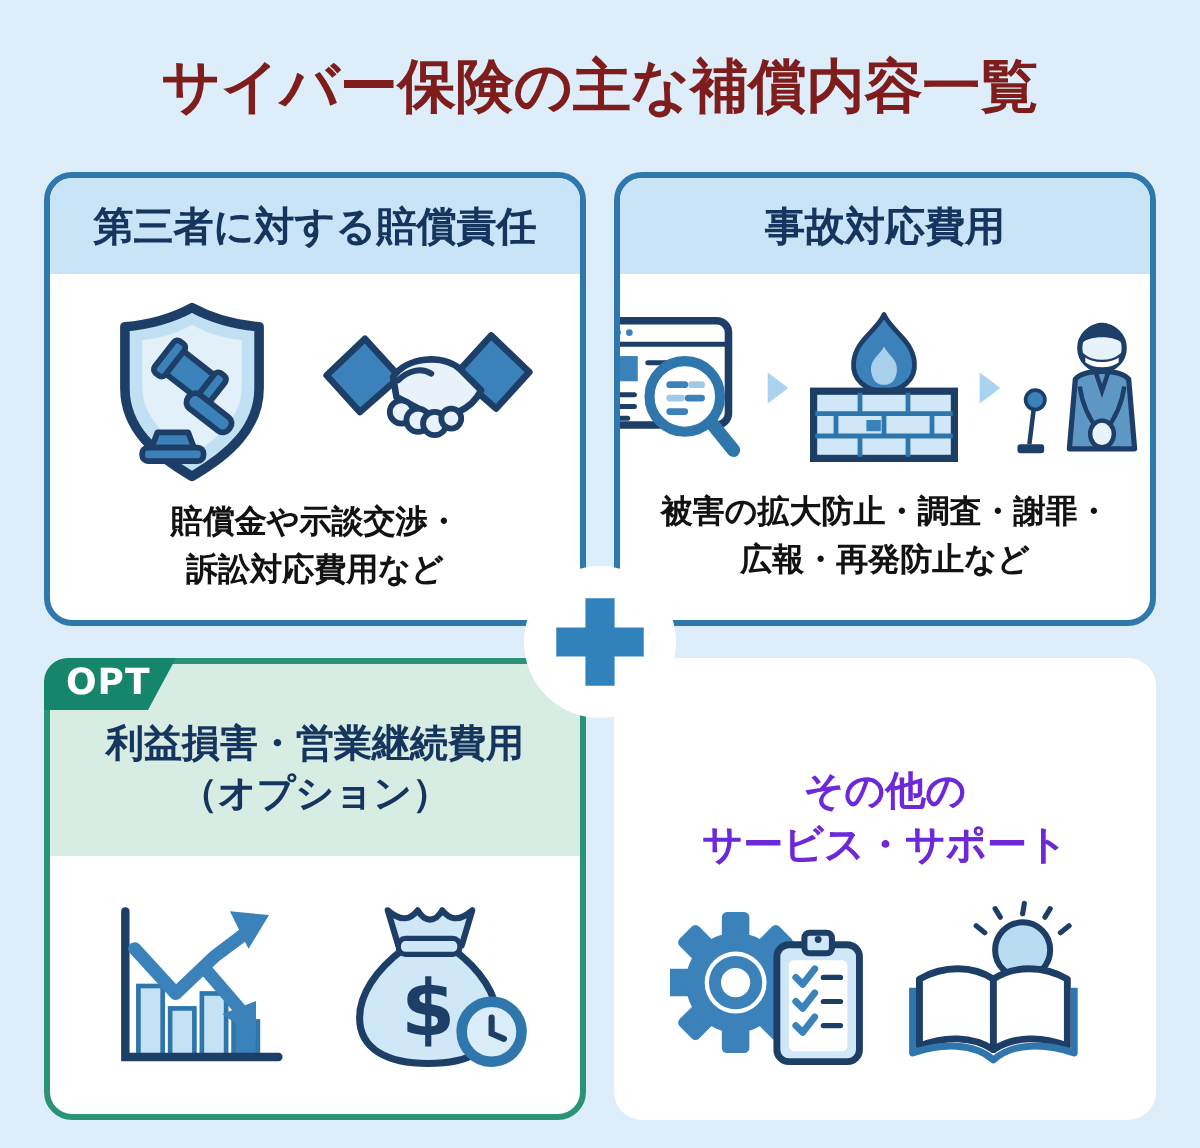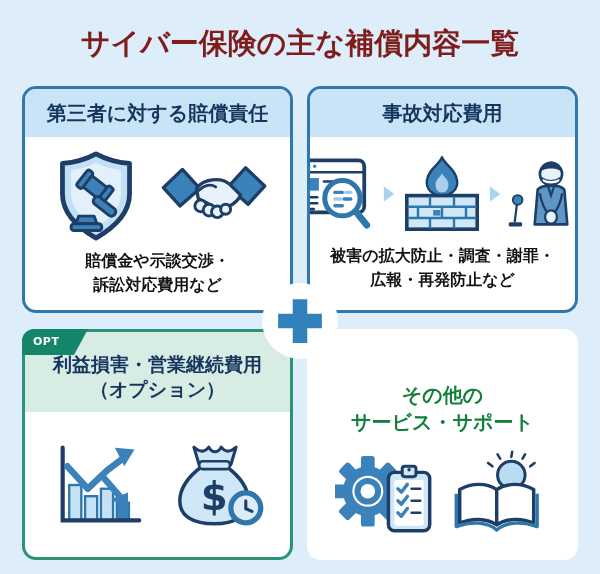--- a/index.html
+++ b/index.html
@@ -21,40 +21,40 @@
   .card-tl { left:22px; top:86px;  width:271px; height:227px; border:3px solid #2e78ad; }
   .card-tr { left:307px; top:86px; width:271px; height:227px; border:3px solid #2e78ad; }
   .card-bl { left:22px; top:329px; width:271px; height:231px; border:3px solid #2b9478; }
   .card-br { left:307px; top:329px; width:271px; height:231px; }
   .card-header {
     flex:0 0 auto; display:flex; align-items:center; justify-content:center;
     text-align:center; font-weight:800; color:#16355e; font-size:20px; line-height:1.3;
     white-space:pre-line;
   }
   .header-blue  { background:#c9e4f6; height:48px; }
-  .header-green { background:#d7ece3; height:80px; padding-top:10px; font-size:19px; }
+  .header-green { background:#d7ece3; height:96px; padding-top:10px; font-size:19px; }
   .card-body {
     flex:1; display:flex; flex-direction:column;
     align-items:center; justify-content:space-evenly; padding:6px 4px;
   }
   .card-br .card-body { padding:10px 4px; }
   .br-title {
-    text-align:center; font-weight:800; color:#15803d; font-size:20px;
+    text-align:center; font-weight:800; color:#6d28d9; font-size:20px;
     line-height:1.35; white-space:pre-line;margin-top:29px;
   }
   .icon-row { display:flex; align-items:center; justify-content:center; gap:16px; }
   .icon-row-tight { gap:7px; }
   .caption {
     text-align:center; font-weight:bold; color:#121212; font-size:16px;
     line-height:1.5; white-space:pre-line;
   }
   .opt-tag {
     position:absolute; top:-3px; left:-3px; z-index:3;
     width:66px; height:26px; background:#15866b; color:#ffffff;
-    font-size:11px; font-weight:bold; letter-spacing:0.5px;
+    font-size:18px; font-weight:bold; letter-spacing:0.5px;
     display:flex; align-items:center; padding:0 0 2px 11px;
     clip-path: polygon(0 0, 100% 0, calc(100% - 14px) 100%, 0 100%);
     border-top-left-radius:12px;
   }
   .center-plus {
     position:absolute; left:262px; top:283px; width:76px; height:76px;
     background:#ffffff; border-radius:50%; z-index:5;
     display:flex; align-items:center; justify-content:center;
   }
   svg { display:block; }

